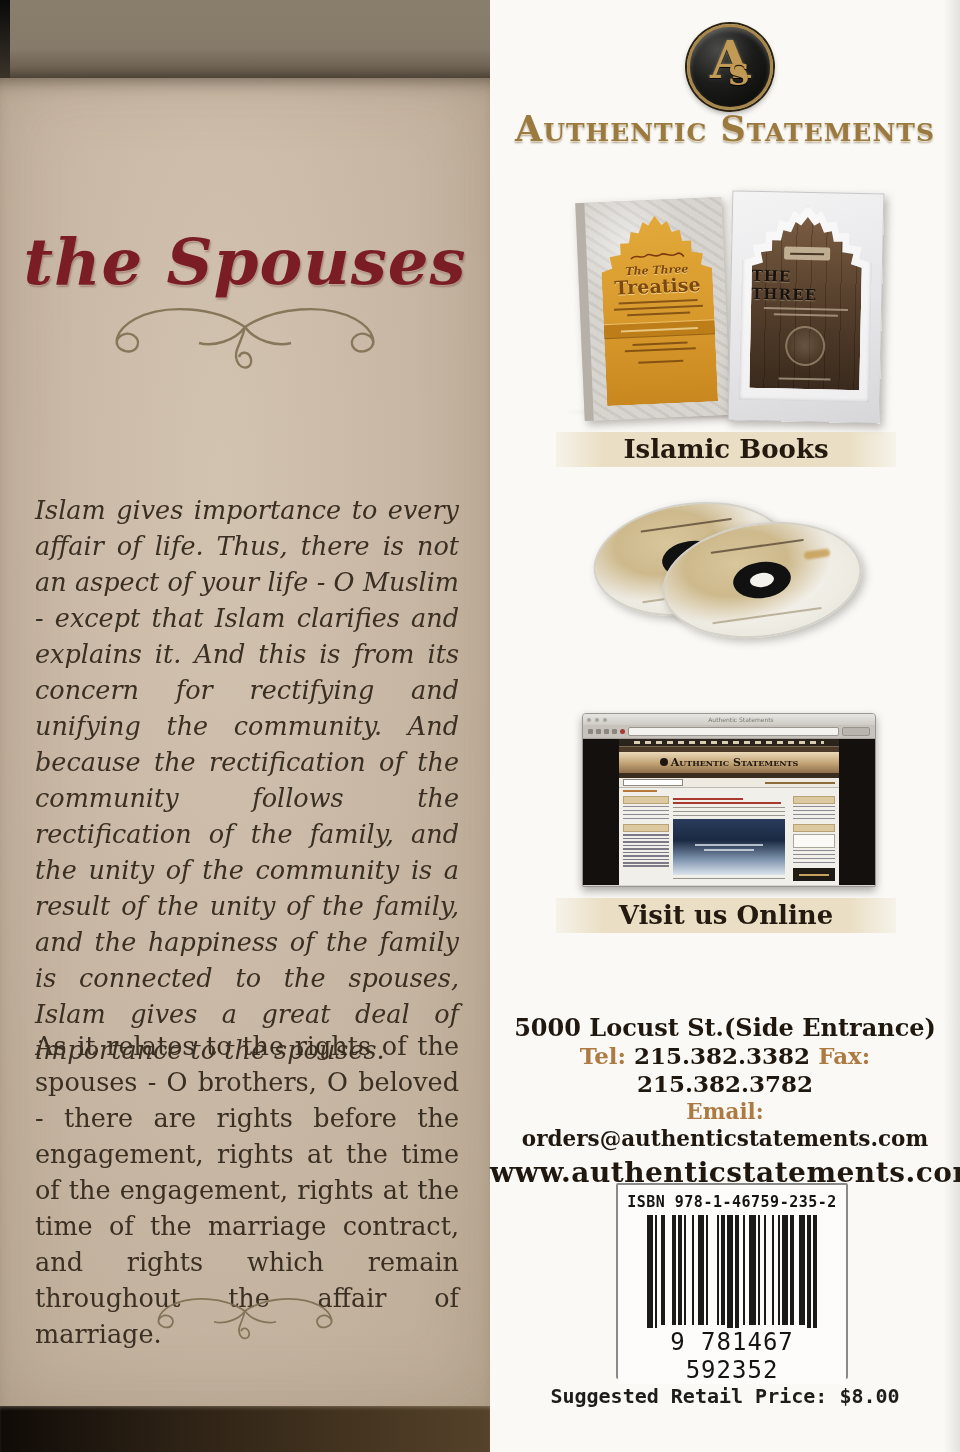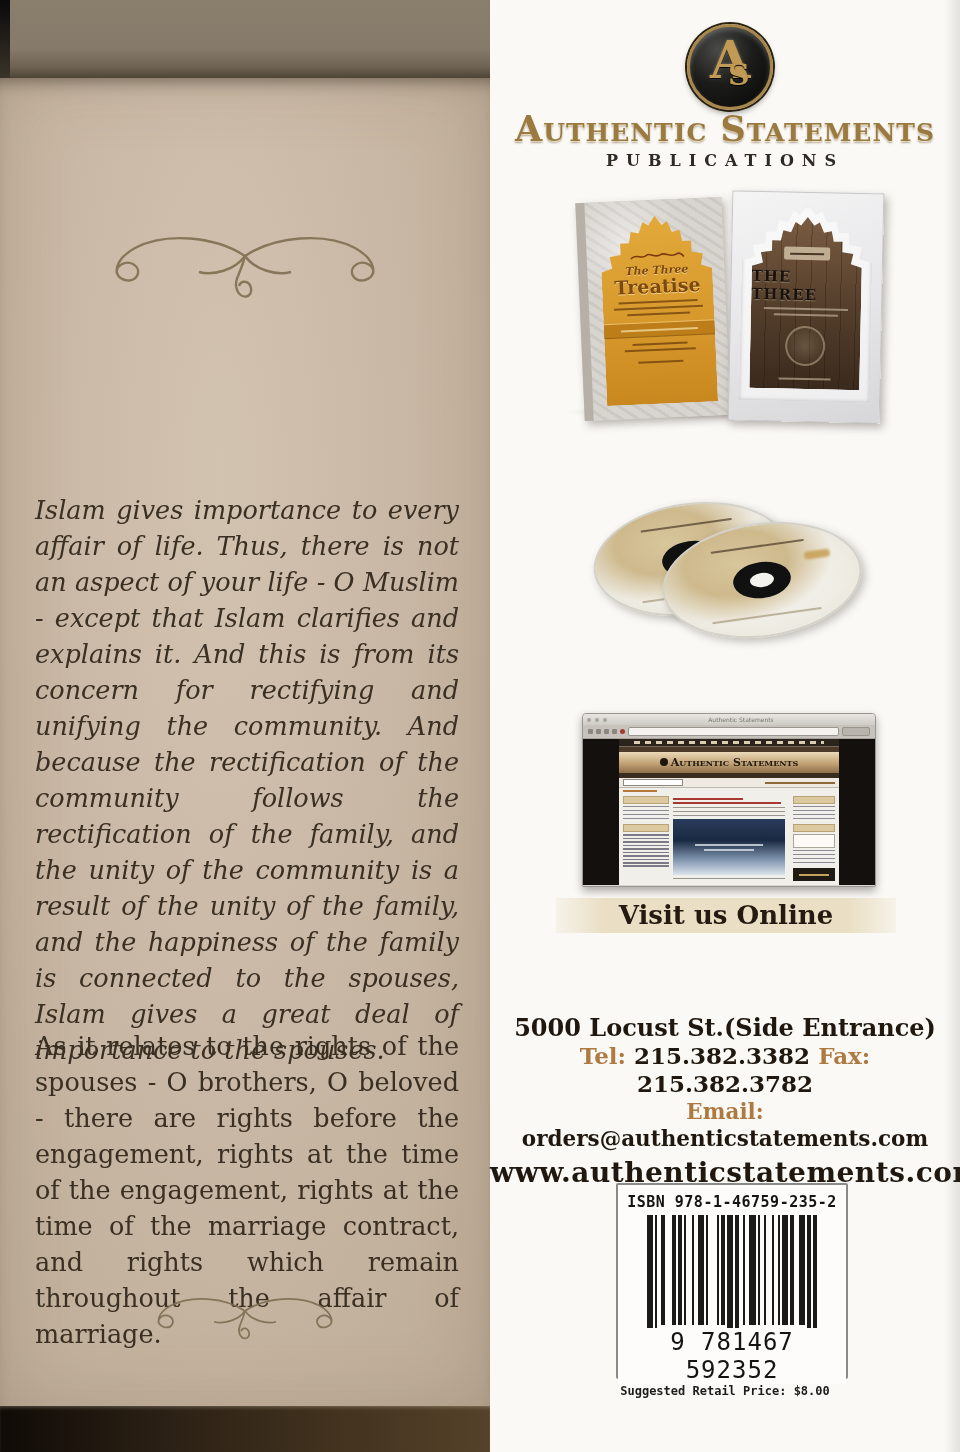--- a/index.html
+++ b/index.html
@@ -194,35 +194,36 @@
   
   .barcode{position:absolute;left:126px;top:1183px;width:228px;height:192px;background:#fdfcfa;
     border:2px solid #8a8a88;border-radius:2px;}
   .bc-isbn{margin-top:8px;text-align:center;font-family:"DejaVu Sans Mono",monospace;
     font-weight:bold;font-size:15px;color:#141414;letter-spacing:.5px;}
   .bc-bars{margin:4px 12px 0;height:110px;font-size:0;white-space:nowrap;overflow:visible;
     text-align:center;}
   .bc-number{margin-top:3px;text-align:center;font-family:"DejaVu Sans Mono",monospace;
     font-size:24px;color:#141414;letter-spacing:1px;background:#fdfcfa;position:relative;}
   .price-note{position:absolute;left:0;top:1384px;width:470px;text-align:center;
-    font-family:"DejaVu Sans Mono",monospace;font-weight:bold;font-size:12px;color:#1d1d1b;}
+    font-family:"DejaVu Sans Mono",monospace;font-weight:bold;font-size:20px;color:#1d1d1b;}
 
   .flourish-svg{display:inline-block;}
 </style>
 </head>
 <body>
 
 <div class="page">
 
   <div class="cover">
     <div class="cover-bg-top"></div>
     <div class="cover-bg-top-sliver"></div>
     <div class="cover-paper"></div>
 
     <div class="title-block">
+      <div class="title-script">the Spouses</div>
       <div class="title-flourish">
         <svg class="flourish-svg" width="310" height="86" viewBox="0 0 310 86">
           <g fill="none" stroke="#847356" stroke-width="2.4" opacity="0.95">
             <path d="M155,34 C125,14 75,10 45,26 C25,37 21,54 35,58 C47,61 53,48 43,42 C35,38 25,44 27,52"></path>
             <path d="M155,34 C185,14 235,10 265,26 C285,37 289,54 275,58 C263,61 257,48 267,42 C275,38 285,44 283,52"></path>
             <path d="M155,34 C145,48 123,54 109,50"></path>
             <path d="M155,34 C165,48 187,54 201,50"></path>
             <path d="M155,34 C151,52 143,58 147,68 C151,78 163,76 161,66 C159,58 151,58 149,64"></path>
           </g>
         </svg>
@@ -247,21 +248,20 @@
     <div class="cover-bg-bottom"></div>
   </div>
 
   <div class="info">
 
     <div class="logo">
       <span class="a">A</span>
       <span class="s">S</span>
     </div>
     <div class="brand-name">Authentic Statements</div>
-    <div class="brand-sub">PUBLICATIONS</div>
 
     <div class="books">
       <div class="book-shadow"></div>
       <div class="book book-left">
         <div class="book-left-arch arch">
           <svg class="bl-squiggle" width="60" height="12" viewBox="0 0 60 12">
             <path d="M4,8 C10,2 14,10 20,5 C24,2 28,9 34,5 C38,2 44,9 50,5 C53,3 56,6 57,8" fill="none" stroke="#7c3a0c" stroke-width="1.6"></path>
           </svg>
           <div class="bl-t1">The Three</div>
           <div class="bl-t2">Treatise</div>
@@ -283,20 +283,21 @@
             <div class="br-plaque-line"></div>
           </div>
           <div class="br-title">THE THREE</div>
           <div class="light-line" style="width:76%;"></div>
           <div class="light-line" style="width:58%;"></div>
           <div class="br-emblem"></div>
           <div class="light-line" style="width:48%;margin-top:12px;"></div>
         </div>
       </div>
     </div>
+    <div class="strip strip1">Islamic Books</div>
 
     <div class="discs">
       <div class="disc disc1">
         <div class="disc-label-line"></div>
         <div class="disc-gold"></div>
         <div class="disc-foot-line"></div>
         <div class="hub">
             <div class="hub-hole"></div>
           </div>
       </div>

